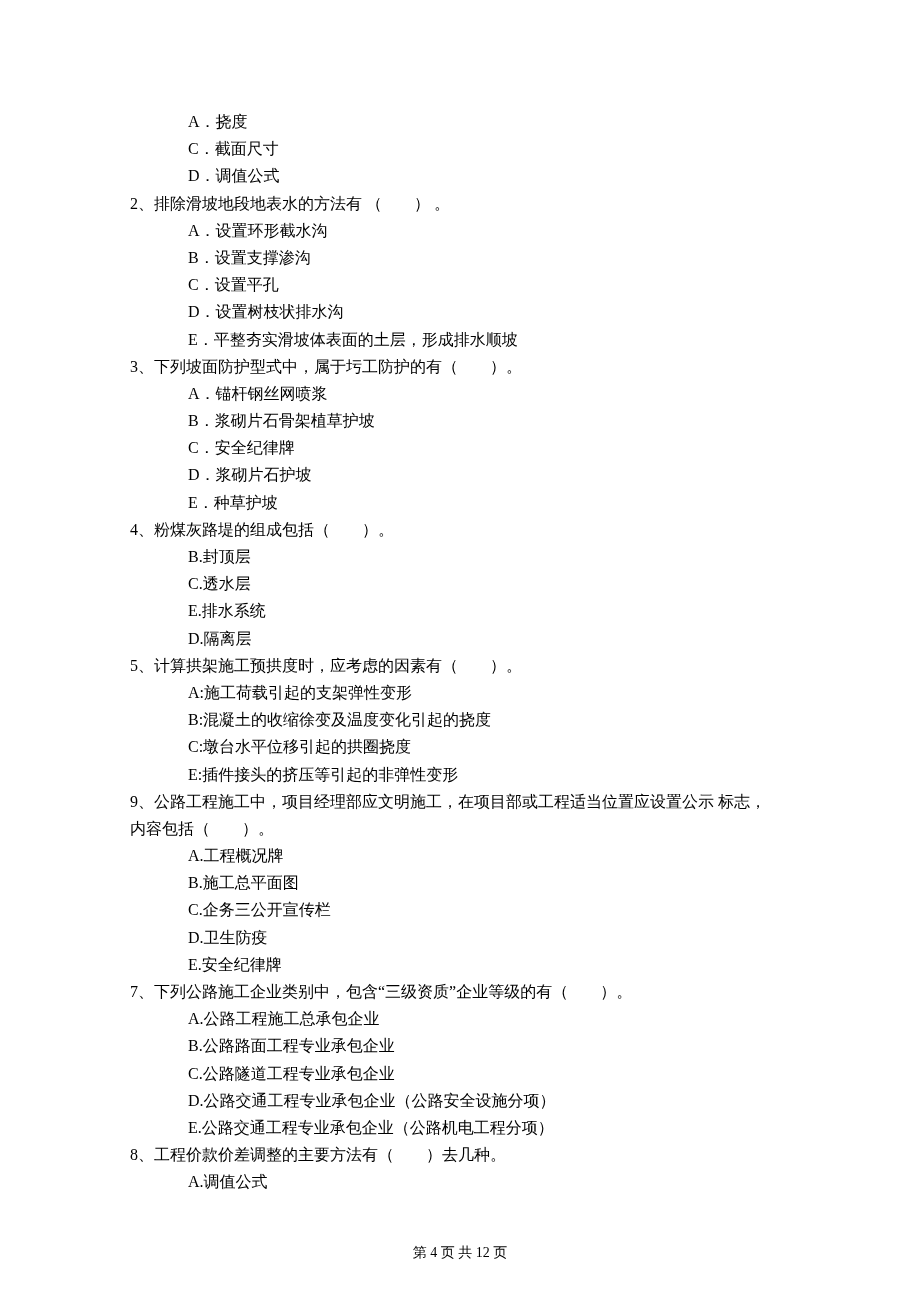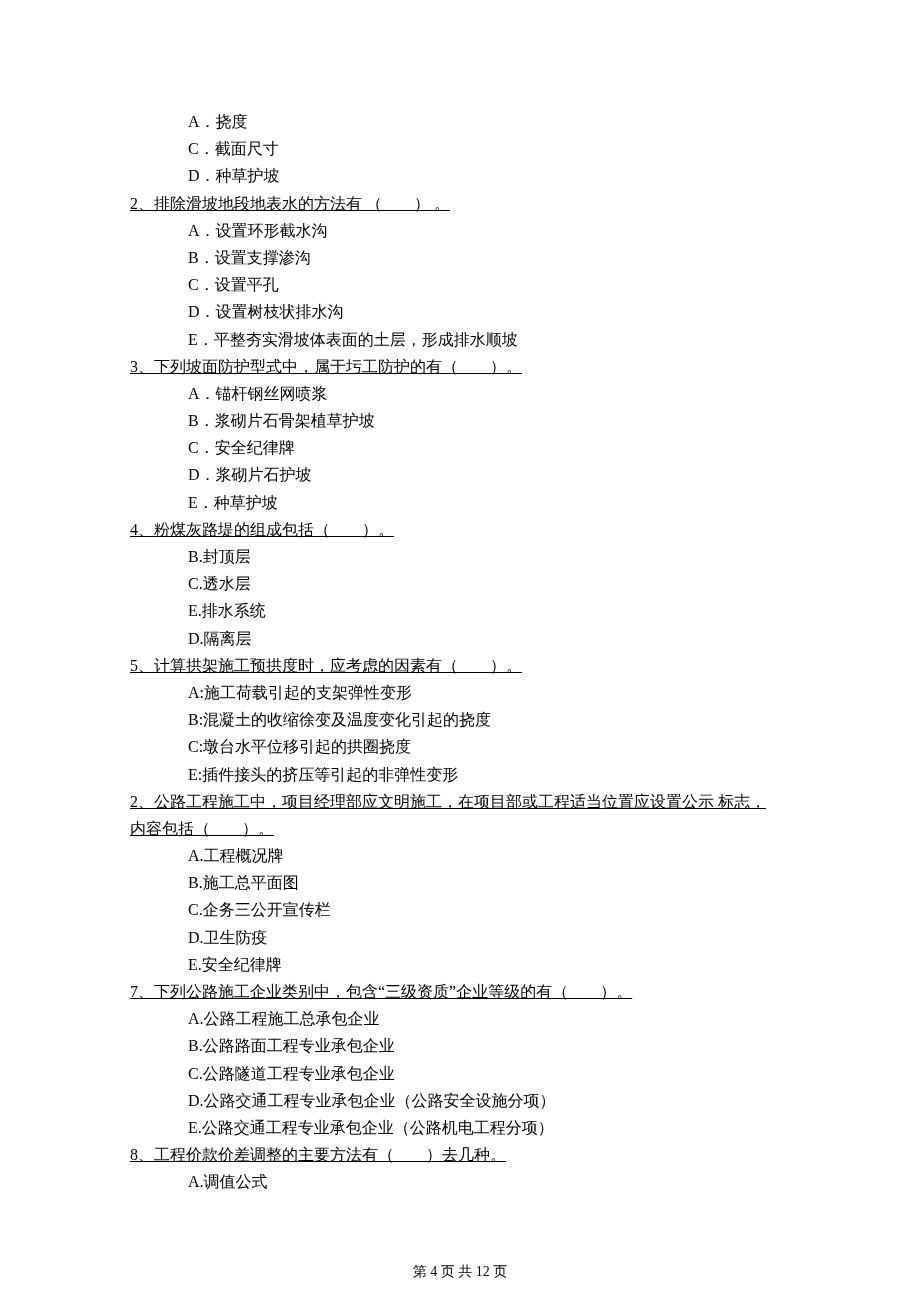--- a/index.html
+++ b/index.html
@@ -21,42 +21,41 @@
     position: absolute;
     top: 108px;
     left: 130px;
     width: 660px;
   }
   .opt {
     padding-left: 58px;
   }
   .q {
     padding-left: 0;
-    text-decoration: underline;
   }
   .footer {
     position: absolute;
-    bottom: 18px;
+    bottom: 37px;
     left: 0;
     width: 920px;
     text-align: center;
     font-family: "SimSun", "宋体", serif;
     font-size: 14px;
     color: #000;
   }
 </style>
 </head>
 <body>
 
 <div class="page">
   <div class="content">
 
     <div class="opt">A．挠度</div>
     <div class="opt">C．截面尺寸</div>
-    <div class="opt">D．种草护坡</div>
+    <div class="opt">D．调值公式</div>
 
     <div class="q">2、排除滑坡地段地表水的方法有 （　　） 。</div>
     <div class="opt">A．设置环形截水沟</div>
     <div class="opt">B．设置支撑渗沟</div>
     <div class="opt">C．设置平孔</div>
     <div class="opt">D．设置树枝状排水沟</div>
     <div class="opt">E．平整夯实滑坡体表面的土层，形成排水顺坡</div>
 
     <div class="q">3、下列坡面防护型式中，属于圬工防护的有（　　）。</div>
     <div class="opt">A．锚杆钢丝网喷浆</div>
@@ -70,21 +69,21 @@
     <div class="opt">C.透水层</div>
     <div class="opt">E.排水系统</div>
     <div class="opt">D.隔离层</div>
 
     <div class="q">5、计算拱架施工预拱度时，应考虑的因素有（　　）。</div>
     <div class="opt">A:施工荷载引起的支架弹性变形</div>
     <div class="opt">B:混凝土的收缩徐变及温度变化引起的挠度</div>
     <div class="opt">C:墩台水平位移引起的拱圈挠度</div>
     <div class="opt">E:插件接头的挤压等引起的非弹性变形</div>
 
-    <div class="q">2、公路工程施工中，项目经理部应文明施工，在项目部或工程适当位置应设置公示 标志，</div>
+    <div class="q">9、公路工程施工中，项目经理部应文明施工，在项目部或工程适当位置应设置公示 标志，</div>
     <div class="q">内容包括（　　）。</div>
     <div class="opt">A.工程概况牌</div>
     <div class="opt">B.施工总平面图</div>
     <div class="opt">C.企务三公开宣传栏</div>
     <div class="opt">D.卫生防疫</div>
     <div class="opt">E.安全纪律牌</div>
 
     <div class="q">7、下列公路施工企业类别中，包含“三级资质”企业等级的有（　　）。</div>
     <div class="opt">A.公路工程施工总承包企业</div>
     <div class="opt">B.公路路面工程专业承包企业</div>

